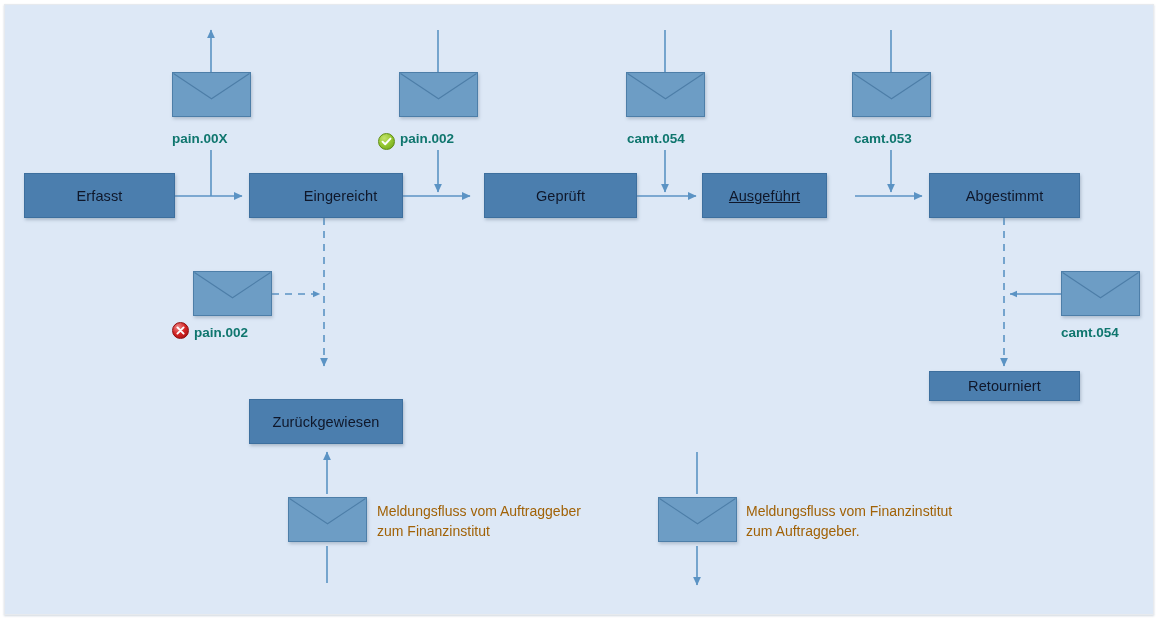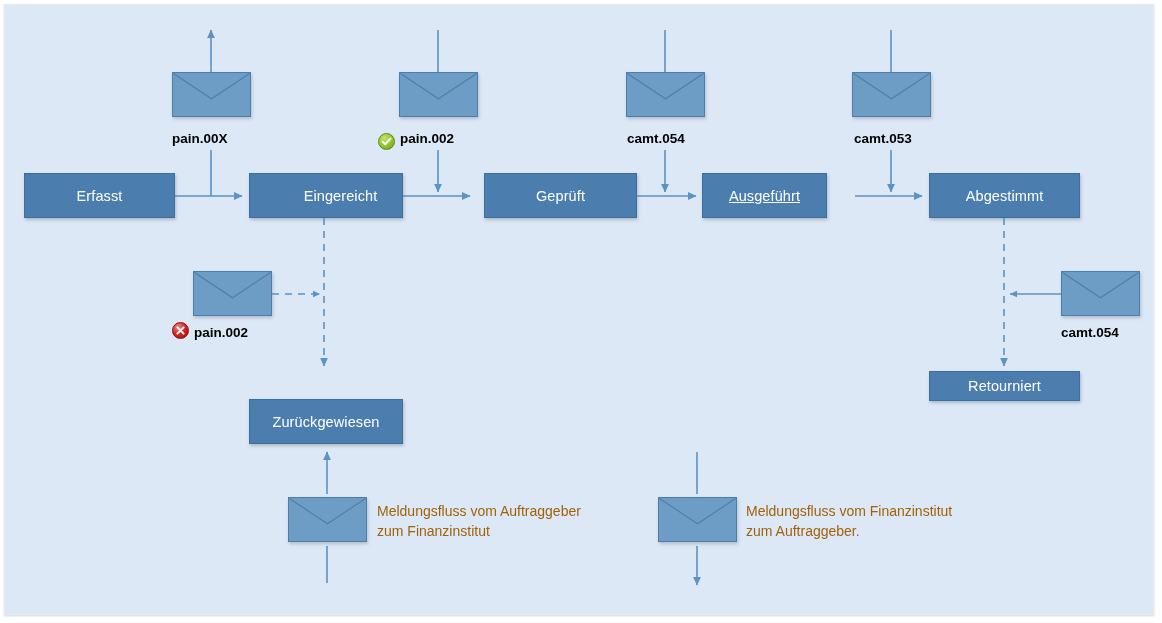--- a/index.html
+++ b/index.html
@@ -36,21 +36,21 @@
     height: 623px;
     overflow: visible;
     pointer-events: none;
   }
   
   .pbox {
     position: absolute;
     box-sizing: border-box;
     background: #4b7eae;
     border: 1px solid #3d6f9e;
-    color: #ffffff;
+    color: #0f172a;
     font-size: 14.5px;
     display: flex;
     align-items: center;
     justify-content: center;
     letter-spacing: 0.1px;
     box-shadow: 1px 2px 3px rgba(110,130,150,0.45);
   }
   
   .env {
     position: absolute;
@@ -63,21 +63,21 @@
     position: absolute;
     left: 0; top: 0;
     width: 100%; height: 100%;
     display: block;
   }
   
   .mlabel {
     position: absolute;
     font-size: 13.5px;
     font-weight: bold;
-    color: #000000;
+    color: #0f766e;
     white-space: nowrap;
   }
   
   .badge {
     position: absolute;
     width: 17px;
     height: 17px;
     border-radius: 50%;
     box-sizing: border-box;
   }

